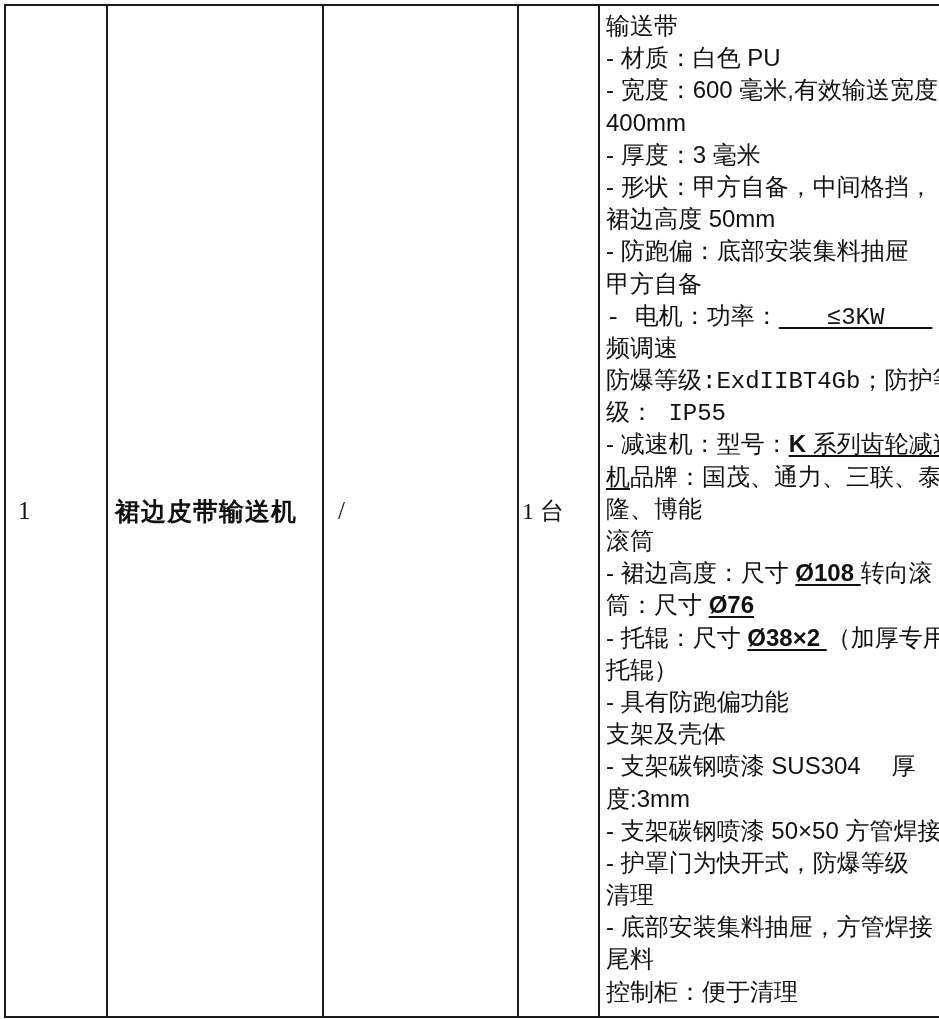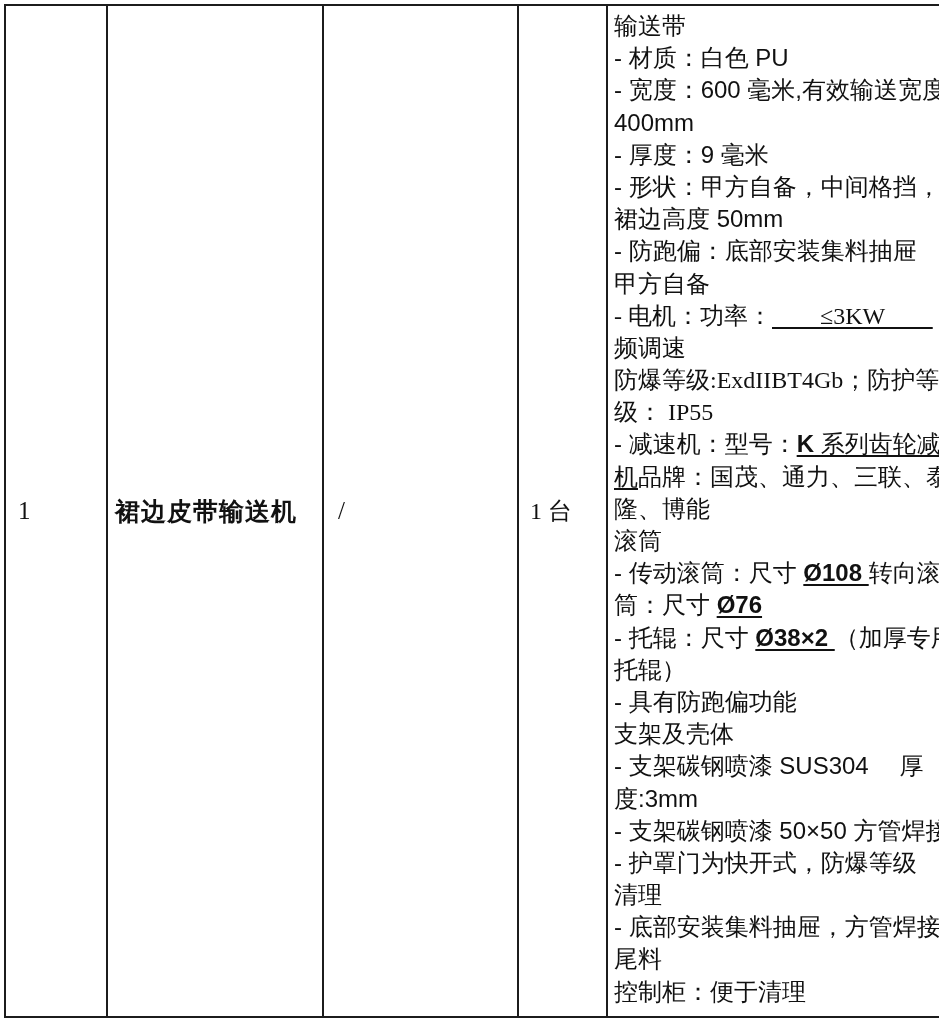--- a/index.html
+++ b/index.html
@@ -21,36 +21,36 @@
     width: 929px;
   }
   td {
     border: 2px solid #1c1c1c;
     vertical-align: middle;
     overflow: hidden;
   }
   td.c1 { width: 87px;  padding-left: 12px; font-family: "Liberation Serif", "DejaVu Serif", serif; font-size: 25px; }
   td.c2 { width: 206px; padding-left: 7px;  font-weight: 700; font-size: 25px; letter-spacing: 1px; }
   td.c3 { width: 178px; padding-left: 14px; font-family: "Liberation Serif", "DejaVu Serif", serif; font-size: 25px; }
-  td.c4 { width: 75px;  padding-left: 11px;  font-family: "Liberation Serif", "DejaVu Serif", serif; font-size: 24px; white-space: nowrap; }
+  td.c4 { width: 75px;  padding-left: 3px;  font-family: "Liberation Serif", "DejaVu Serif", serif; font-size: 24px; white-space: nowrap; }
   td.c5 {
     width: 381px;
     vertical-align: top;
     padding: 4px 2px 4px 6px;
     height: 1002px;
   }
   .spec-line {
     white-space: pre;
     font-size: 24px;
     line-height: 32.2px;
     height: 32.2px;
   }
   .spec-line .u { text-decoration: underline; text-decoration-thickness: 2px; text-underline-offset: 3px; }
   .spec-line .b { font-weight: 700; }
-  .spec-line .f-k { font-family: Liberation Serif, serif; }
+  .spec-line .f-k { font-family: Liberation Mono, monospace; }
 </style>
 </head>
 <body>
 
 <div class="page">
   <table class="spec-table">
     <tbody>
       <tr>
         <td class="c1">
           <span>1</span>
@@ -63,34 +63,34 @@
         </td>
         <td class="c4">
           <span>1 台</span>
         </td>
         <td class="c5">
           <div>
               <div class="spec-line"><span>输送带</span></div>
               <div class="spec-line"><span>- 材质：白色 PU</span></div>
               <div class="spec-line"><span>- 宽度：600 毫米,有效输送宽度</span></div>
               <div class="spec-line"><span>400mm</span></div>
-              <div class="spec-line"><span>- 厚度：9 毫米</span></div>
+              <div class="spec-line"><span>- 厚度：3 毫米</span></div>
               <div class="spec-line"><span>- 形状：甲方自备，中间格挡，</span></div>
               <div class="spec-line"><span>裙边高度 50mm</span></div>
               <div class="spec-line"><span>- 防跑偏：底部安装集料抽屉</span></div>
               <div class="spec-line"><span>甲方自备</span></div>
               <div class="spec-line"><span class="f-k">- 电机：功率：</span><span class="u f-k">　　≤3KW　　</span><span class="f-k"> 变</span></div>
               <div class="spec-line"><span class="f-k">频调速</span></div>
               <div class="spec-line"><span class="f-k">防爆等级:ExdIIBT4Gb；防护等</span></div>
               <div class="spec-line"><span class="f-k">级： IP55</span></div>
               <div class="spec-line"><span>- 减速机：型号：</span><span class="u b">K</span><span class="u"> 系列齿轮减速</span></div>
               <div class="spec-line"><span class="u">机</span><span>品牌：国茂、通力、三联、泰</span></div>
               <div class="spec-line"><span>隆、博能</span></div>
               <div class="spec-line"><span>滚筒</span></div>
-              <div class="spec-line"><span>- 传动滚筒：尺寸 </span><span class="u b">Ø108 </span><span>转向滚</span></div>
+              <div class="spec-line"><span>- 裙边高度：尺寸 </span><span class="u b">Ø108 </span><span>转向滚</span></div>
               <div class="spec-line"><span>筒：尺寸 </span><span class="u b">Ø76</span></div>
               <div class="spec-line"><span>- 托辊：尺寸 </span><span class="u b">Ø38×2 </span><span>（加厚专用</span></div>
               <div class="spec-line"><span>托辊）</span></div>
               <div class="spec-line"><span>- 具有防跑偏功能</span></div>
               <div class="spec-line"><span>支架及壳体</span></div>
               <div class="spec-line"><span>- 支架碳钢喷漆 SUS304　 厚</span></div>
               <div class="spec-line"><span>度:3mm</span></div>
               <div class="spec-line"><span>- 支架碳钢喷漆 50×50 方管焊接</span></div>
               <div class="spec-line"><span>- 护罩门为快开式，防爆等级</span></div>
               <div class="spec-line"><span>清理</span></div>

